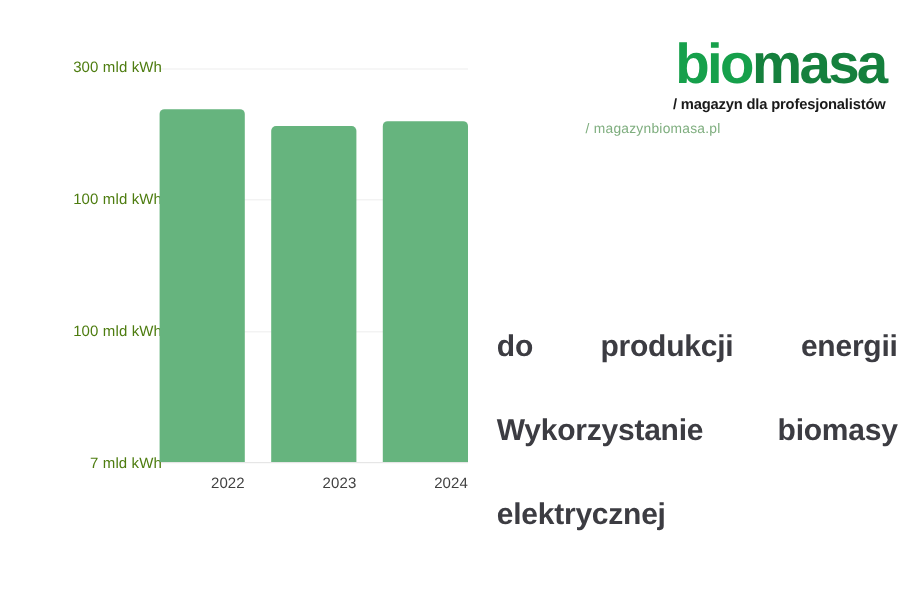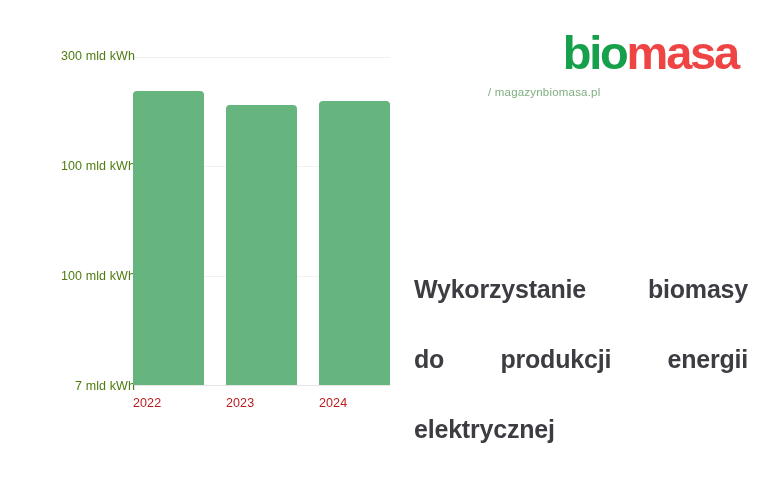--- a/index.html
+++ b/index.html
@@ -49,43 +49,43 @@
   .bars{position:absolute;left:0;top:0;width:400px;height:420px;}
   .bar{
     position:absolute;
     width:71px;
     background:#66b47e;
     border-radius:4px 4px 0 0;
   }
   .xlabel{
     position:absolute;
     width:71px;
-    text-align:left;
+    text-align:right;
     font-size:12.5px;
-    color:#b91c1c;
+    color:#404040;
     top:396px;
     letter-spacing:.1px;
   }
 
   
   .logo{
     position:absolute;
     left:488px;top:28px;
     width:250px;
   }
   .logo-word{
     font-size:47px;
     font-weight:bold;
     letter-spacing:-2.2px;
     line-height:50px;
     text-align:right;
     white-space:nowrap;
   }
   .logo-bio{color:#16a04b;}
-  .logo-masa{color:#ef4444;}
+  .logo-masa{color:#15803d;}
   .logo-tagline{
     margin-top:2px;
     text-align:right;
     font-size:12.3px;
     font-weight:bold;
     color:#1a1a1a;
     letter-spacing:-0.15px;
     white-space:nowrap;
   }
   .logo-url{
@@ -146,22 +146,23 @@
       <div class="bar" style="left:319px;top:101px;height:284px;"></div>
 
       <div class="xlabel" style="left:133px;">2022</div>
       <div class="xlabel" style="left:226px;">2023</div>
       <div class="xlabel" style="left:319px;">2024</div>
     </div>
   </div>
 
   <div class="logo">
     <div class="logo-word"><span class="logo-bio">bio</span><span class="logo-masa">masa</span></div>
+    <div class="logo-tagline">/ magazyn dla profesjonalistów</div>
     <div class="logo-url">/ magazynbiomasa.pl</div>
   </div>
 
   <div class="headline">
+    <span class="j">do produkcji energii</span>
     <span class="j">Wykorzystanie biomasy</span>
-    <span class="j">do produkcji energii</span>
     <span>elektrycznej</span>
   </div>
 
 </div>
 
 </body></html>

